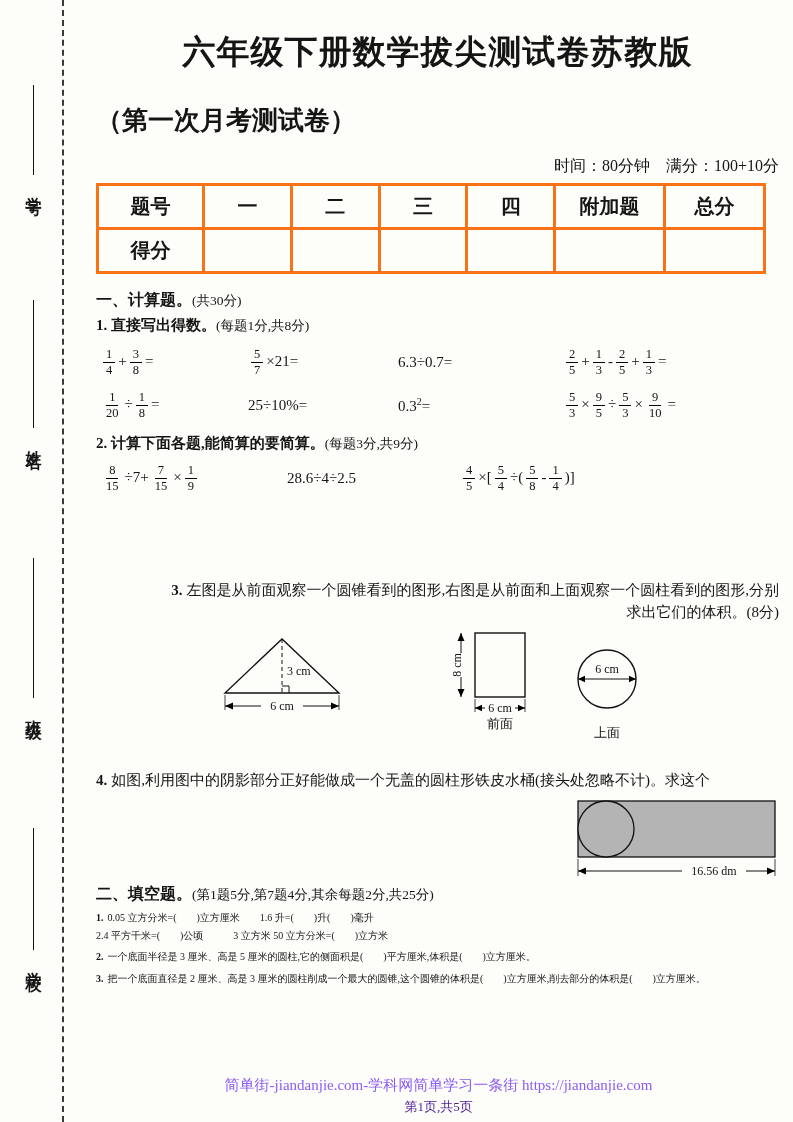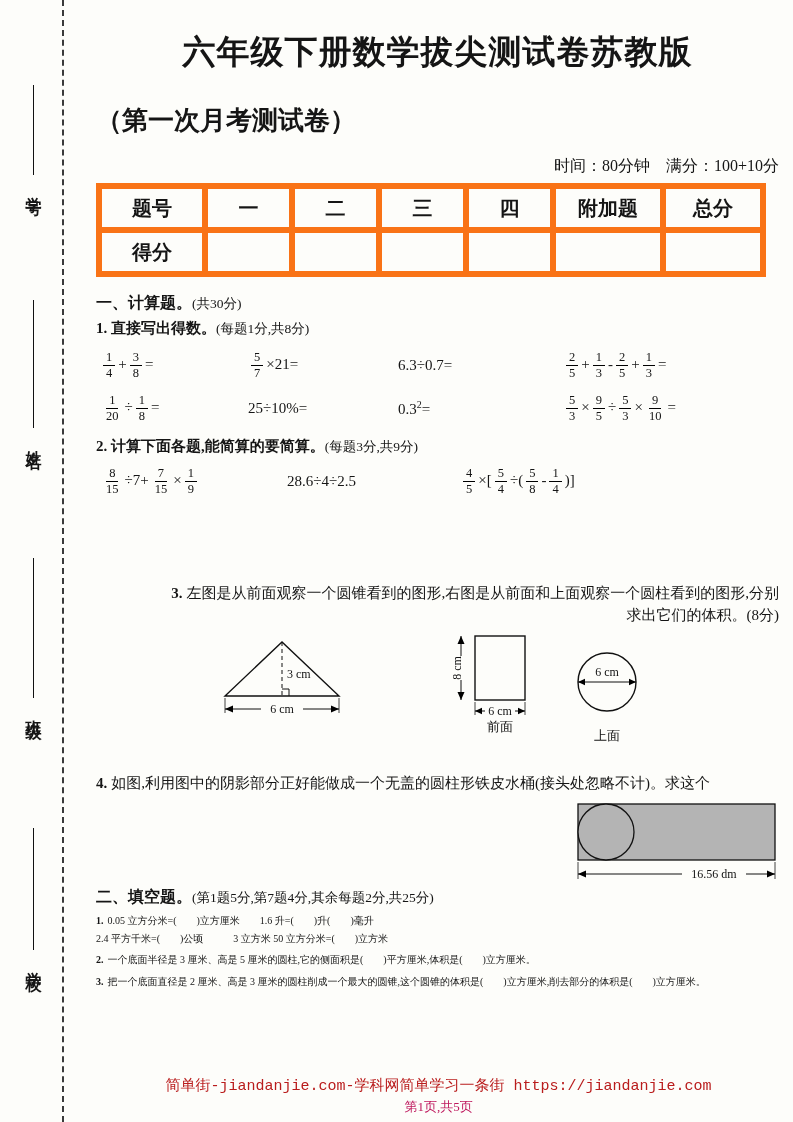--- a/index.html
+++ b/index.html
@@ -13,21 +13,21 @@
   .write-line { width:0; border-left:1.5px solid #111; }
   .side-label { writing-mode:vertical-lr; text-orientation:upright; font-size:16px; font-weight:bold; margin-top:9px; letter-spacing:4px; }
 
   
   .content { position:absolute; left:84px; top:0; width:709px; padding:0 14px 0 12px; }
   .title { margin-top:30px; text-align:center; font-size:33px; font-weight:bold; letter-spacing:1px; }
   .subtitle { margin-top:28px; text-align:left; font-size:26px; font-weight:bold; }
   .time { margin-top:18px; margin-bottom:6px; text-align:right; font-size:16px; }
 
   table.score { border-collapse:collapse; width:670px; table-layout:fixed; margin-top:6px; }
-  table.score td { border:6px solid #f97316; height:44px; text-align:center; font-size:20px; font-weight:bold; }
+  table.score td { border:3px solid #f97316; height:44px; text-align:center; font-size:20px; font-weight:bold; }
 
   .bold { font-weight:bold; }
   .note { font-size:13.5px; }
   .sec-head { margin-top:16px; font-size:16px; }
   .q-head { margin-top:5px; font-size:15px; }
 
   .expr-grid { display:grid; margin-top:8px; padding-left:4px; font-size:15px; align-items:center; min-height:38px; }
   .expr-grid.four  { grid-template-columns:148px 150px 165px auto; }
   .expr-grid.three { grid-template-columns:187px 173px auto; margin-top:6px; }
   .frac { display:inline-flex; flex-direction:column; align-items:center; vertical-align:middle; margin:0 3px; font-size:12.5px; line-height:1.2; }
@@ -48,21 +48,21 @@
   #top-svg { margin-left:32px; margin-top:14px; }
   .bucket-wrap { margin-top:6px; display:flex; }
   .bucket-wrap svg { margin-left:auto; }
 
   .fill-item { margin-top:4px; font-size:10px; line-height:1.75; }
   .fill-item:first-of-type { margin-top:6px; }
   .fill-item .num { font-weight:bold; margin-right:4px; }
 
   .page-footer { position:absolute; left:84px; right:0; bottom:6px; text-align:center; }
   .footer-site { font-size:15px; }
-  .footer-page { font-size:13px; margin-top:3px; color:#be185d; }
+  .footer-page { font-size:13px; margin-top:3px; color:#4c1d95; }
 </style>
 </head>
 <body>
 
 <div class="page">
 
   <div class="seal-dash"></div>
 
   <div class="side-field" style="top:85px">
     <div class="write-line" style="height:90px"></div>
@@ -288,17 +288,17 @@
       <div><span class="num">2.</span><span>一个底面半径是 3 厘米、高是 5 厘米的圆柱,它的侧面积是(　　)平方厘米,体积是(　　)立方厘米。</span></div>
     </div>
 
     <div class="fill-item">
       <div><span class="num">3.</span><span>把一个底面直径是 2 厘米、高是 3 厘米的圆柱削成一个最大的圆锥,这个圆锥的体积是(　　)立方厘米,削去部分的体积是(　　)立方厘米。</span></div>
     </div>
 
   </div>
 
   <div class="page-footer">
-    <div class="footer-site" style="color: #b91c1c; font-family: Liberation Mono, monospace;">简单街-jiandanjie.com-学科网简单学习一条街 https://jiandanjie.com</div>
+    <div class="footer-site" style="color: #8b5cf6;">简单街-jiandanjie.com-学科网简单学习一条街 https://jiandanjie.com</div>
     <div class="footer-page">第1页,共5页</div>
   </div>
 
 </div>
 
 </body></html>

